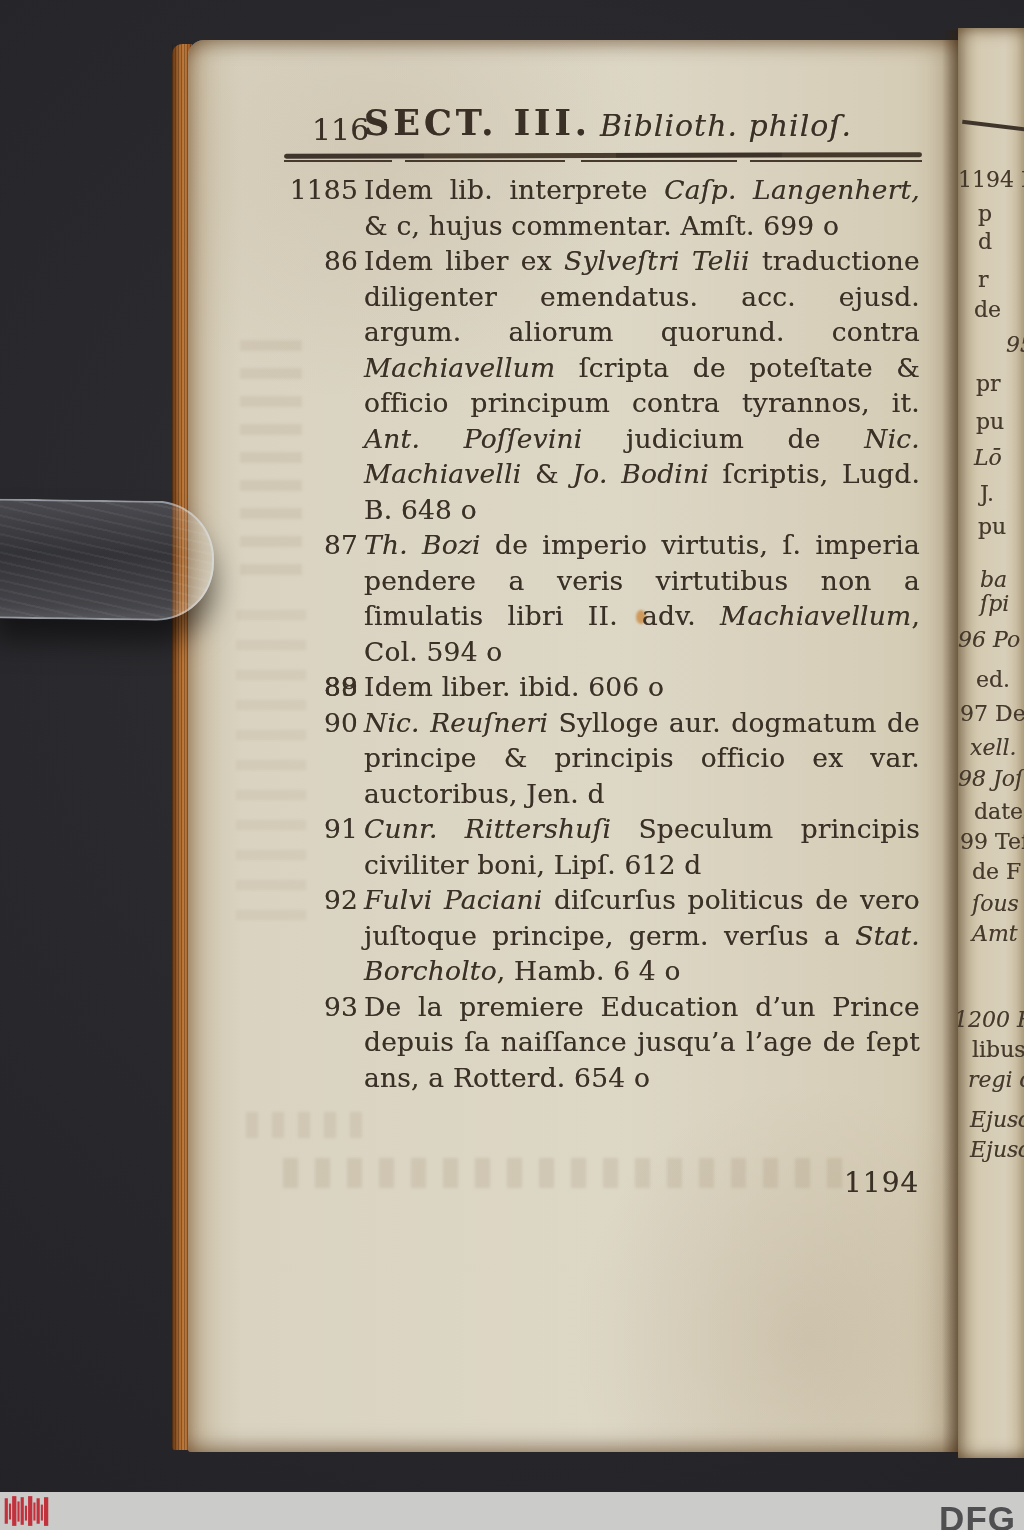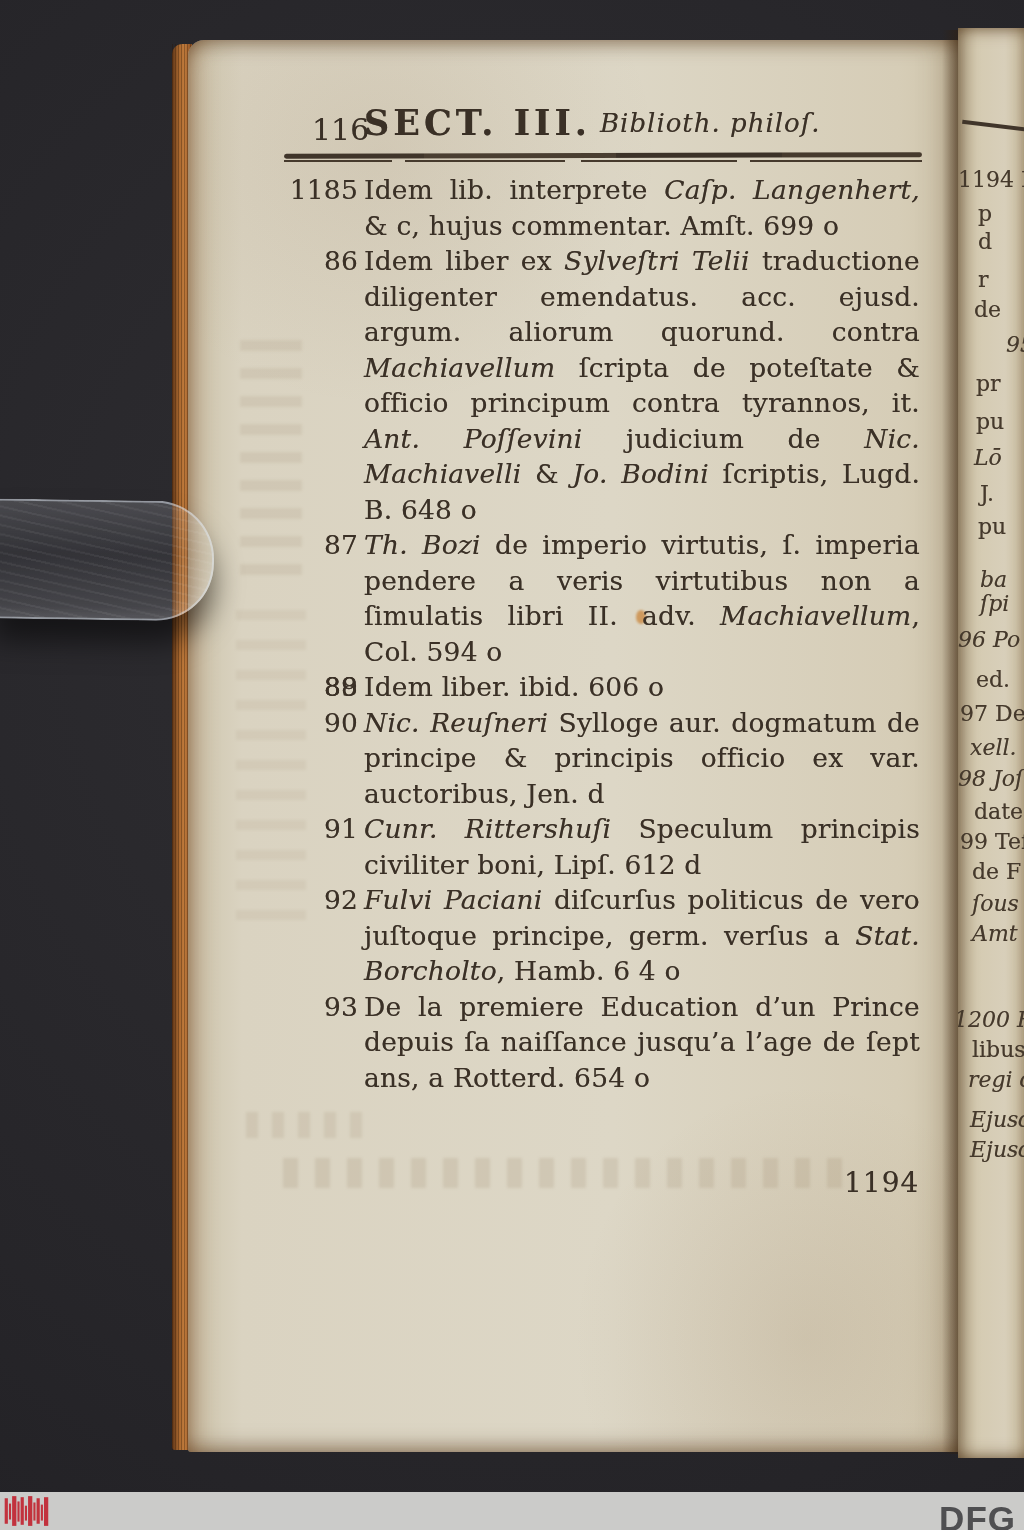--- a/index.html
+++ b/index.html
@@ -21,21 +21,21 @@
       linear-gradient(90deg,#cdc4ab 0%,#dad3c1 7%,#ddd7c6 55%,#d6cdb7 92%,#cfc5ab 100%);
     box-shadow:
       inset 0 16px 20px -14px rgba(90,60,30,.6),
       inset 20px 0 28px -20px rgba(120,70,30,.75),
       inset -28px 0 34px -24px rgba(90,60,30,.7),
       inset 0 -18px 22px -16px rgba(90,60,30,.65);}
   .ink{color:#3a3026;text-shadow:0 0 .6px rgba(58,48,38,.55);}
   
   .pagenum{position:absolute;left:104px;top:72px;font-size:30px;margin-left:20px;}
   .sect{position:absolute;left:176px;top:62px;font-size:35px;font-weight:bold;letter-spacing:4px;}
-  .subt{position:absolute;left:412px;top:68px;font-size:26px;font-style:italic;letter-spacing:1px;}
+  .subt{position:absolute;left:412px;top:68px;font-size:30px;font-style:italic;letter-spacing:1px;}
   .rule{position:absolute;left:96px;top:113px;width:638px;}
   .rule .r1{height:4.5px;border-radius:3px;transform:rotate(-.15deg);
     background:linear-gradient(90deg,#40352a 0 22%,#4a3e31 22% 52%,#3c3228 52% 78%,#463a2d 78%);}
   .rule .r2{margin-top:2px;height:2px;
     background:linear-gradient(90deg,#463a2d 0 17%,transparent 17% 19%,#463a2d 19% 44%,transparent 44% 46.5%,#463a2d 46.5% 71%,transparent 71% 73%,#463a2d 73%);}
   
   .entries{position:absolute;left:90px;top:132px;width:642px;
     font-size:26.5px;line-height:35.5px;letter-spacing:.2px;}
   .entry{position:relative;}
   .enum{position:absolute;left:4px;top:0;width:76px;text-align:right;}

